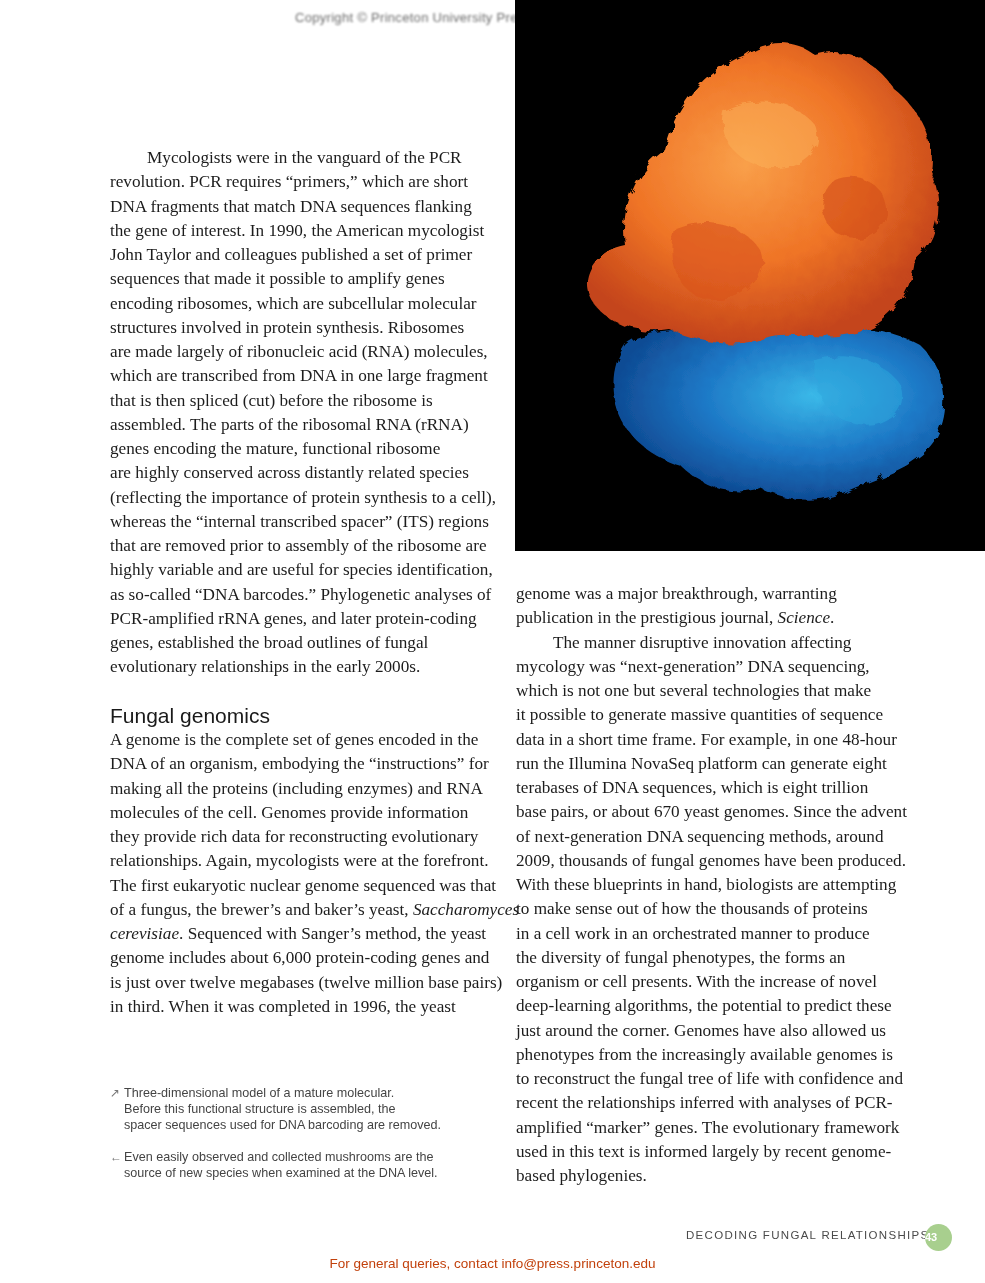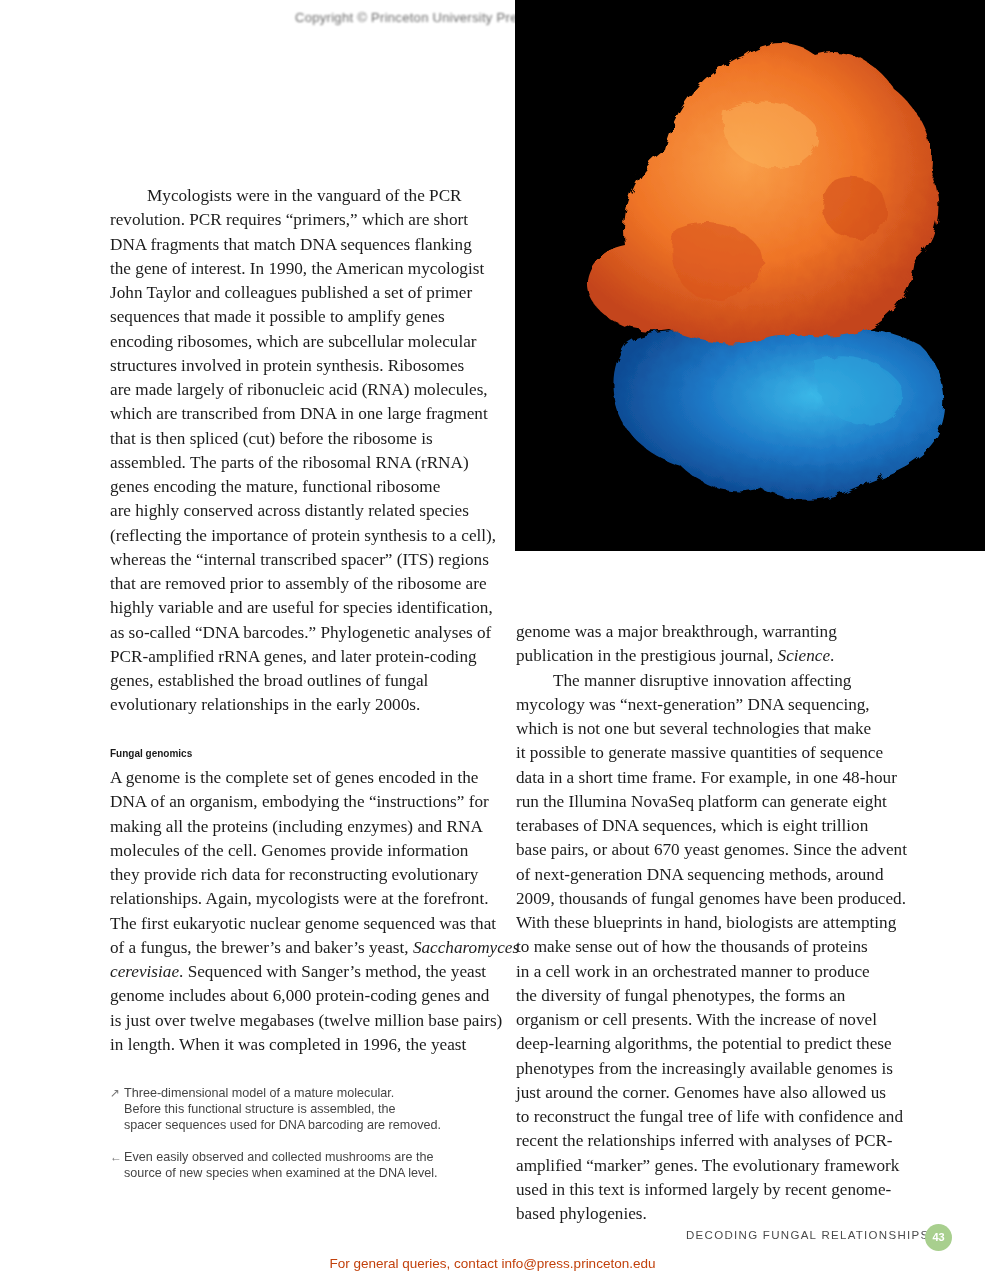--- a/index.html
+++ b/index.html
@@ -12,31 +12,31 @@
     }
 
     .figure {
       position: absolute; left: 515px; top: 0; width: 470px; height: 551px;
       background: #000000; overflow: hidden;
     }
     .figure svg { display: block; }
 
     .column {
       position: absolute; font-family: "Liberation Serif", "DejaVu Serif", serif;
-      font-size: 17.2px; line-height: 24.25px; color: #1c1c1c; margin-top: 38px;
+      font-size: 17.2px; line-height: 24.25px; color: #1c1c1c;
     }
     .col-left { left: 110px; top: 146px; width: 380px; }
     .col-right { left: 516px; top: 582px; width: 380px; }
     .line { display: block; white-space: nowrap; height: 24.25px; }
     .indent { padding-left: 37px; }
     em { font-style: italic; }
 
     .heading {
-      font-family: "Liberation Sans", "DejaVu Sans", sans-serif; font-weight: bold;
-      font-size: 10px; color: #1a1a1a; display: block; height: 24.25px; line-height: 24.25px;
+      font-family: "Liberation Sans", "DejaVu Sans", sans-serif; font-weight: normal;
+      font-size: 21px; color: #1a1a1a; display: block; height: 24.25px; line-height: 24.25px;
       margin-top: 24.25px;
     }
 
     .captions {
       position: absolute; left: 110px; top: 1085px; width: 390px;
       font-family: "Liberation Sans", "DejaVu Sans", sans-serif; font-size: 12.6px;
       line-height: 16px; color: #444444;
     }
     .caption { position: relative; padding-left: 14px; margin-bottom: 16px; }
     .caption .arrow { position: absolute; left: 0; top: 0; color: #777; font-size: 12px; }
@@ -44,21 +44,21 @@
 
     .running-foot {
       position: absolute; left: 686px; top: 1229px;
       font-family: "Liberation Sans", "DejaVu Sans", sans-serif; font-size: 11.5px;
       letter-spacing: 1.3px; color: #4a4a4a; white-space: nowrap;
     }
     .page-badge {
       position: absolute; left: 925px; top: 1224px; width: 27px; height: 27px;
       border-radius: 50%; background: #a8cf8e; color: #ffffff;
       font-family: "Liberation Sans", "DejaVu Sans", sans-serif; font-weight: bold;
-      font-size: 11px; text-align: center; line-height: 27px;
+      font-size: 11px; text-align: left; line-height: 27px;
     }
     .footer-note {
       position: absolute; left: 0; width: 985px; top: 1256px; text-align: center;
       font-family: "Liberation Sans", "DejaVu Sans", sans-serif; font-size: 13.5px; color: #c2410c;
     }
   </style>
 </head>
 <body>
 
 <div class="watermark">Copyright © Princeton University Press</div>
@@ -122,21 +122,21 @@
   <span class="line">DNA of an organism, embodying the “instructions” for</span>
   <span class="line">making all the proteins (including enzymes) and RNA</span>
   <span class="line">molecules of the cell. Genomes provide information</span>
   <span class="line">they provide rich data for reconstructing evolutionary</span>
   <span class="line">relationships. Again, mycologists were at the forefront.</span>
   <span class="line">The first eukaryotic nuclear genome sequenced was that</span>
   <span class="line"><span>of a fungus, the brewer’s and baker’s yeast, </span><em>Saccharomyces</em></span>
   <span class="line"><em>cerevisiae</em><span>. Sequenced with Sanger’s method, the yeast</span></span>
   <span class="line">genome includes about 6,000 protein-coding genes and</span>
   <span class="line">is just over twelve megabases (twelve million base pairs)</span>
-  <span class="line">in length. When it was completed in 1996, the yeast</span>
+  <span class="line">in third. When it was completed in 1996, the yeast</span>
 </div>
 
 <div class="column col-right">
   <span class="line">genome was a major breakthrough, warranting</span>
   <span class="line"><span>publication in the prestigious journal, </span><em>Science</em><span>.</span></span>
   <span class="line indent">The manner disruptive innovation affecting</span>
   <span class="line">mycology was “next-generation” DNA sequencing,</span>
   <span class="line">which is not one but several technologies that make</span>
   <span class="line">it possible to generate massive quantities of sequence</span>
   <span class="line">data in a short time frame. For example, in one 48-hour</span>
@@ -144,22 +144,22 @@
   <span class="line">terabases of DNA sequences, which is eight trillion</span>
   <span class="line">base pairs, or about 670 yeast genomes. Since the advent</span>
   <span class="line">of next-generation DNA sequencing methods, around</span>
   <span class="line">2009, thousands of fungal genomes have been produced.</span>
   <span class="line">With these blueprints in hand, biologists are attempting</span>
   <span class="line">to make sense out of how the thousands of proteins</span>
   <span class="line">in a cell work in an orchestrated manner to produce</span>
   <span class="line">the diversity of fungal phenotypes, the forms an</span>
   <span class="line">organism or cell presents. With the increase of novel</span>
   <span class="line">deep-learning algorithms, the potential to predict these</span>
+  <span class="line">just around the corner. Genomes have also allowed us</span>
   <span class="line">phenotypes from the increasingly available genomes is</span>
-  <span class="line">just around the corner. Genomes have also allowed us</span>
   <span class="line">to reconstruct the fungal tree of life with confidence and</span>
   <span class="line">recent the relationships inferred with analyses of PCR-</span>
   <span class="line">amplified “marker” genes. The evolutionary framework</span>
   <span class="line">used in this text is informed largely by recent genome-</span>
   <span class="line">based phylogenies.</span>
 </div>
 
 <div class="captions">
   <div class="caption">
     <span class="arrow">↗</span>

